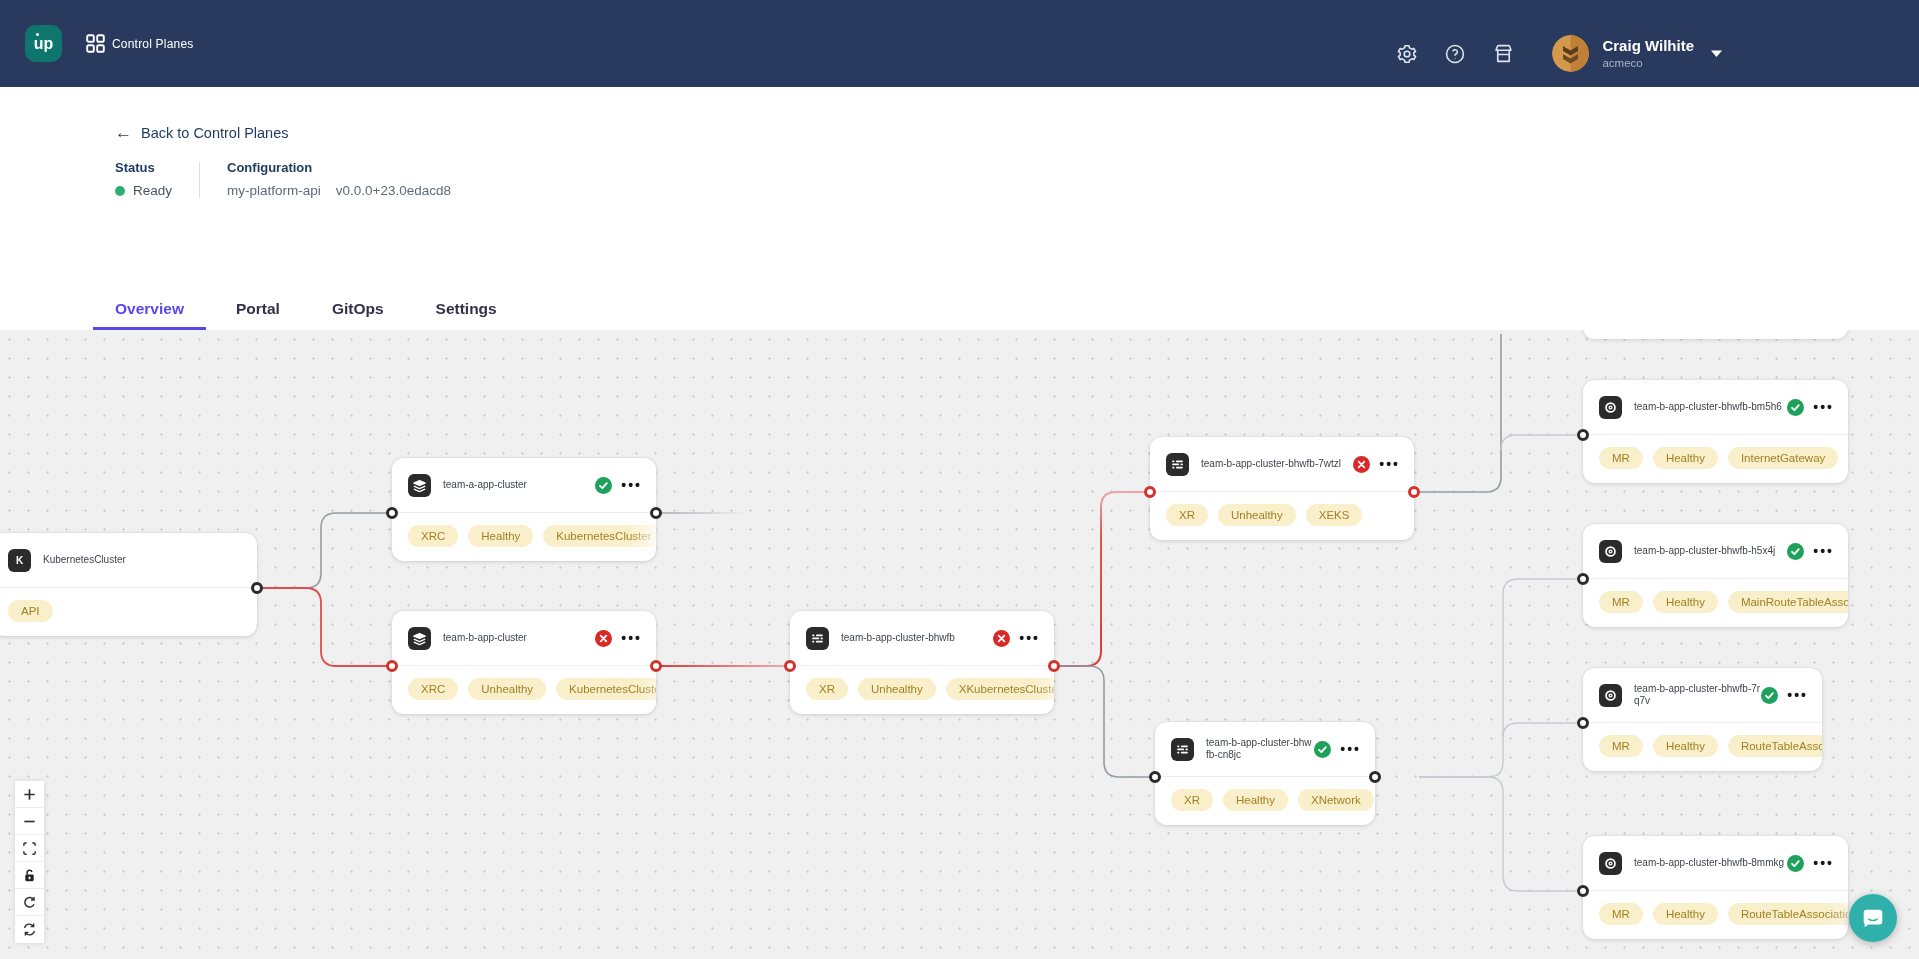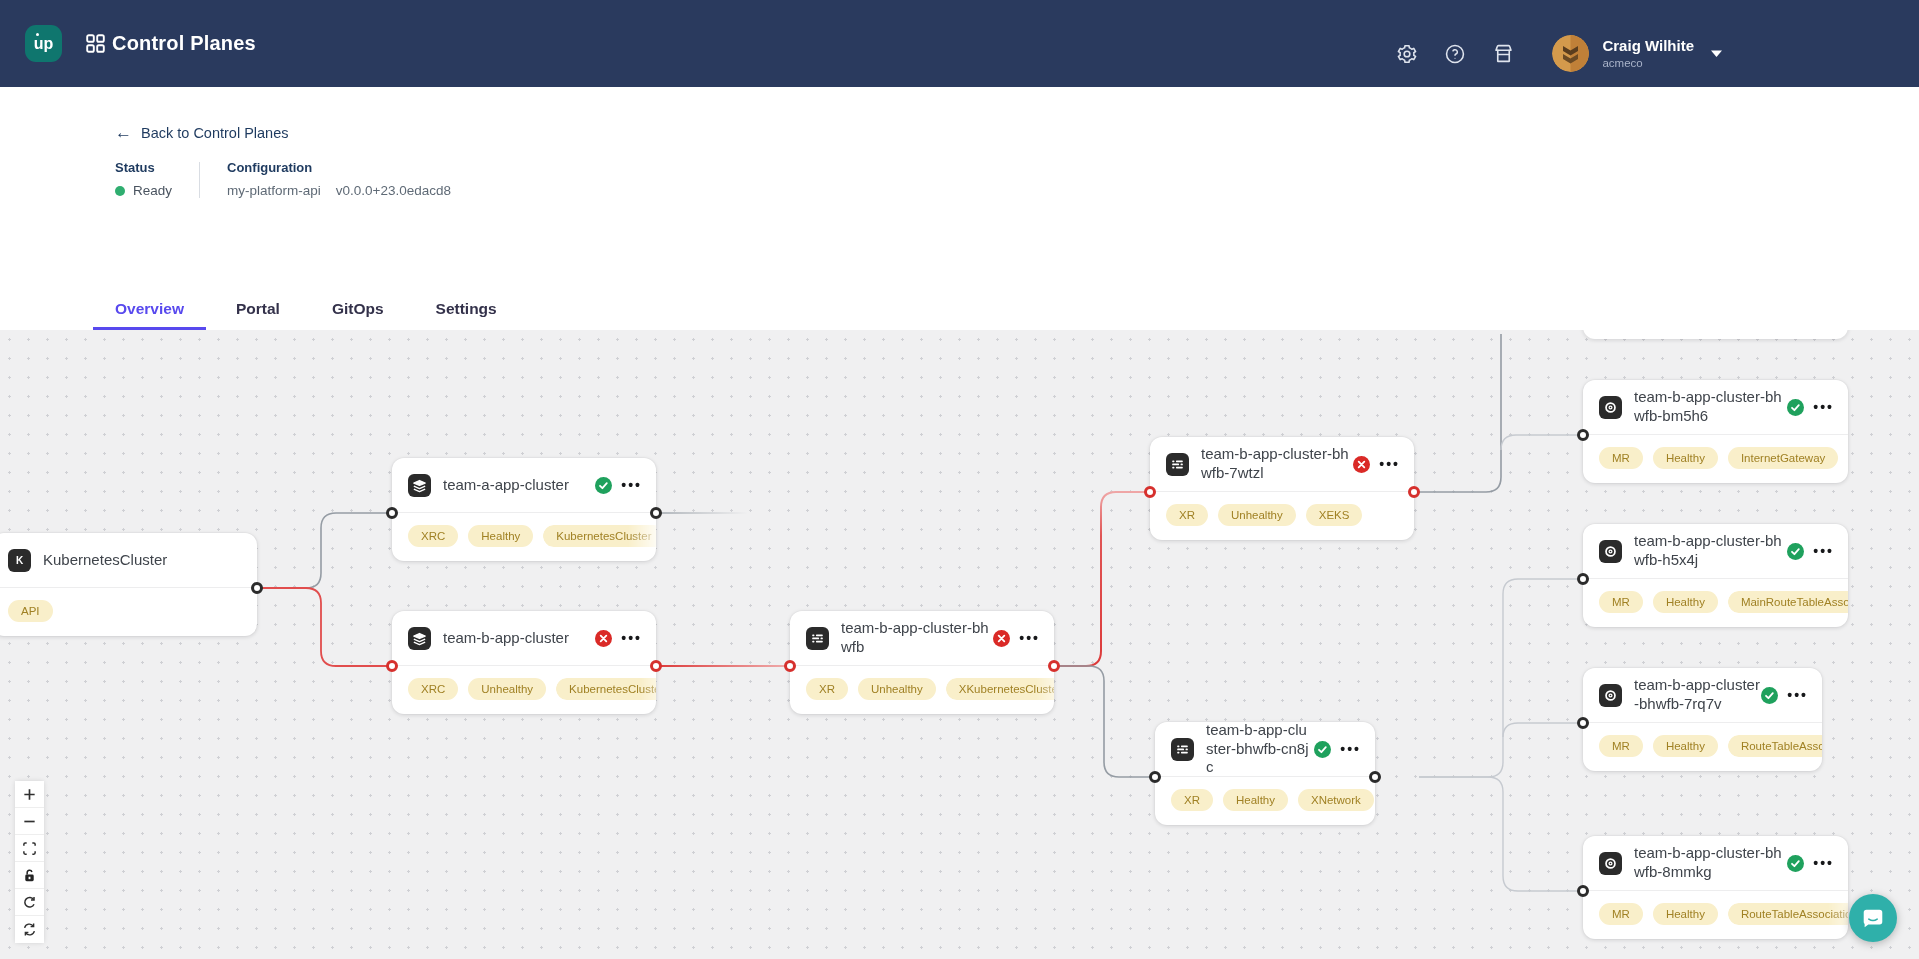--- a/index.html
+++ b/index.html
@@ -8,21 +8,21 @@
 
   
   .navbar { position:absolute; top:0; left:0; width:1919px; height:87px;
             background:#2a3a5e; display:flex; align-items:center; z-index:30; }
   .logo { width:37px; height:37px; background:#0f766e; border-radius:11px;
           margin-left:25px; display:flex; align-items:center; justify-content:center;
           color:#fff; font-weight:bold; font-size:16px; position:relative; cursor:pointer; }
   .logo .udot { position:absolute; top:8px; left:11px; width:3px; height:3px;
                 border-radius:50%; background:#fff; }
   .nav-grid { margin-left:24px; width:19px; height:19px; }
-  .nav-title { color:#fff; font-size:20px; font-weight:bold; margin-left:7px; letter-spacing:.2px; }
+  .nav-title { color:#fff; font-size:12px; font-weight:normal; margin-left:7px; letter-spacing:.2px; }
   .nav-right { position:absolute; right:196px; top:0; height:107px; display:flex; align-items:center; gap:14px; }
   .nav-icon-btn { width:34px; height:34px; display:flex; align-items:center; justify-content:center;
                   cursor:pointer; border-radius:6px; }
   .user-block { display:flex; align-items:center; margin-left:18px; cursor:pointer; }
   .avatar { width:37px; height:37px; border-radius:50%; overflow:hidden; flex:none; }
   .user-text { margin-left:13px; line-height:1.15; }
   .user-name { color:#fff; font-size:15px; font-weight:bold; }
   .user-org { color:#a9b3c9; font-size:11.5px; margin-top:2px; }
   .user-caret { margin-left:16px; }
 
@@ -54,21 +54,21 @@
 
   
   .node { position:absolute; }
   .card { background:#fff; border-radius:12px; overflow:hidden;
           box-shadow:0 1px 4px rgba(20,20,30,.14), 0 0 0 1px rgba(0,0,0,.02); cursor:pointer; }
   .nheader { height:55px; display:flex; align-items:center; padding:0 14px 0 16px;
              border-bottom:1px solid #ededee; }
   .nicon { width:23px; height:23px; border-radius:6px; background:#2b2b2b; flex:none;
            display:flex; align-items:center; justify-content:center; margin-right:12px; }
   .nicon svg { width:17px; height:17px; }
-  .nlabel { font-size:15px; color:#3f444b; line-height:1.25; max-width:160px; word-break:break-all; }
+  .nlabel { font-size:10px; color:#3f444b; line-height:1.25; max-width:160px; word-break:break-all; }
   .nspacer { flex:1; }
   .chip { width:17px; height:17px; flex:none; margin-right:9px; }
   .ndots { flex:none; font-size:14px; font-weight:bold; letter-spacing:2px; color:#17181a; cursor:pointer; }
   .badges { display:flex; gap:10px; padding:12px 0 14px 16px; white-space:nowrap; overflow:hidden; }
   .badge { background:#f9efca; color:#a08124; font-size:11.5px; padding:5px 13px;
            border-radius:12px; flex:none; }
   .badge.fade { -webkit-mask-image:linear-gradient(90deg,#000 70%,transparent 99%);
                 mask-image:linear-gradient(90deg,#000 70%,transparent 99%); }
   .handle { position:absolute; width:12px; height:12px; border-radius:50%; background:#fff;
             border:3px solid #2b2b2b; top:49px; z-index:5; cursor:crosshair; }

